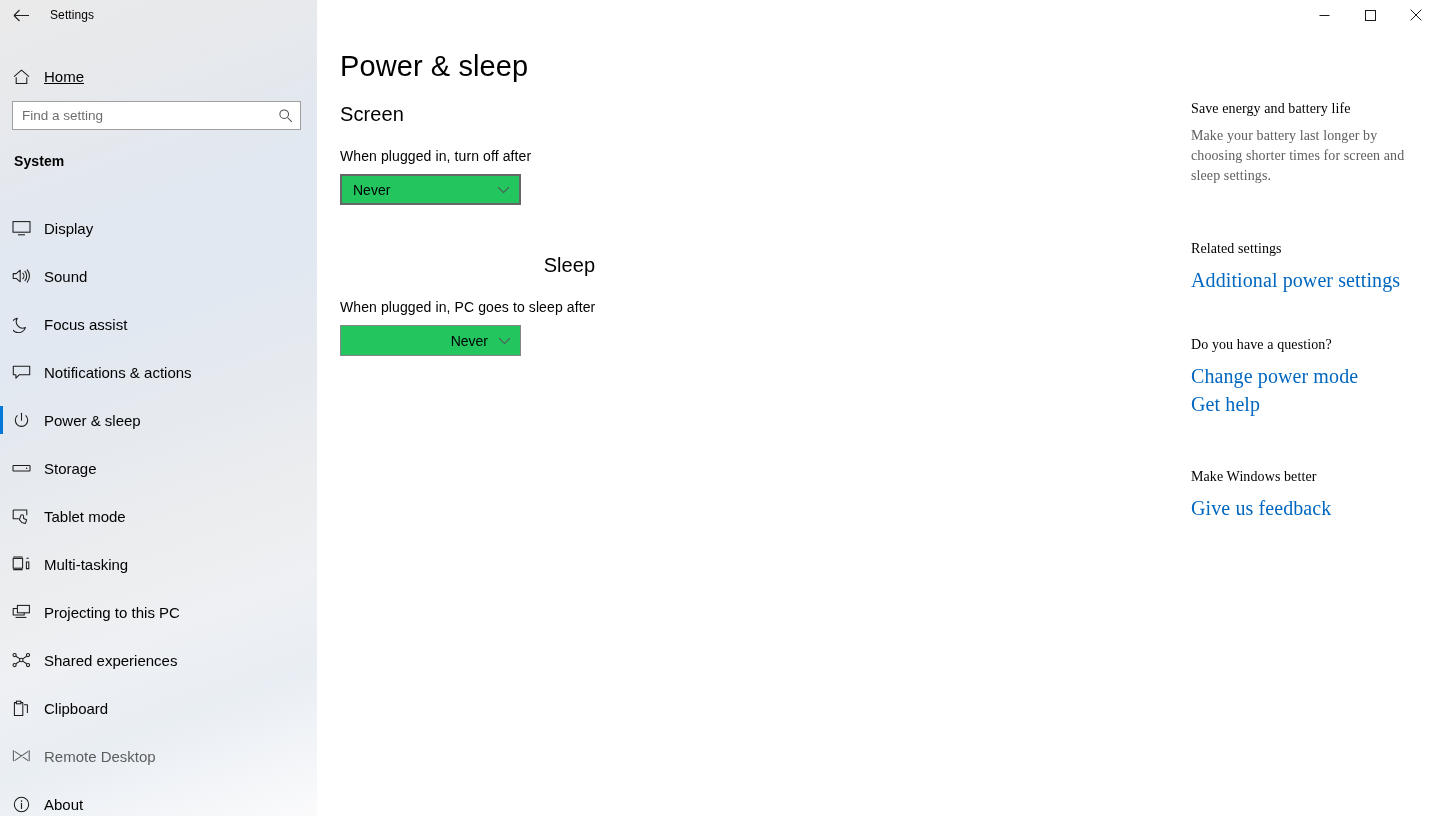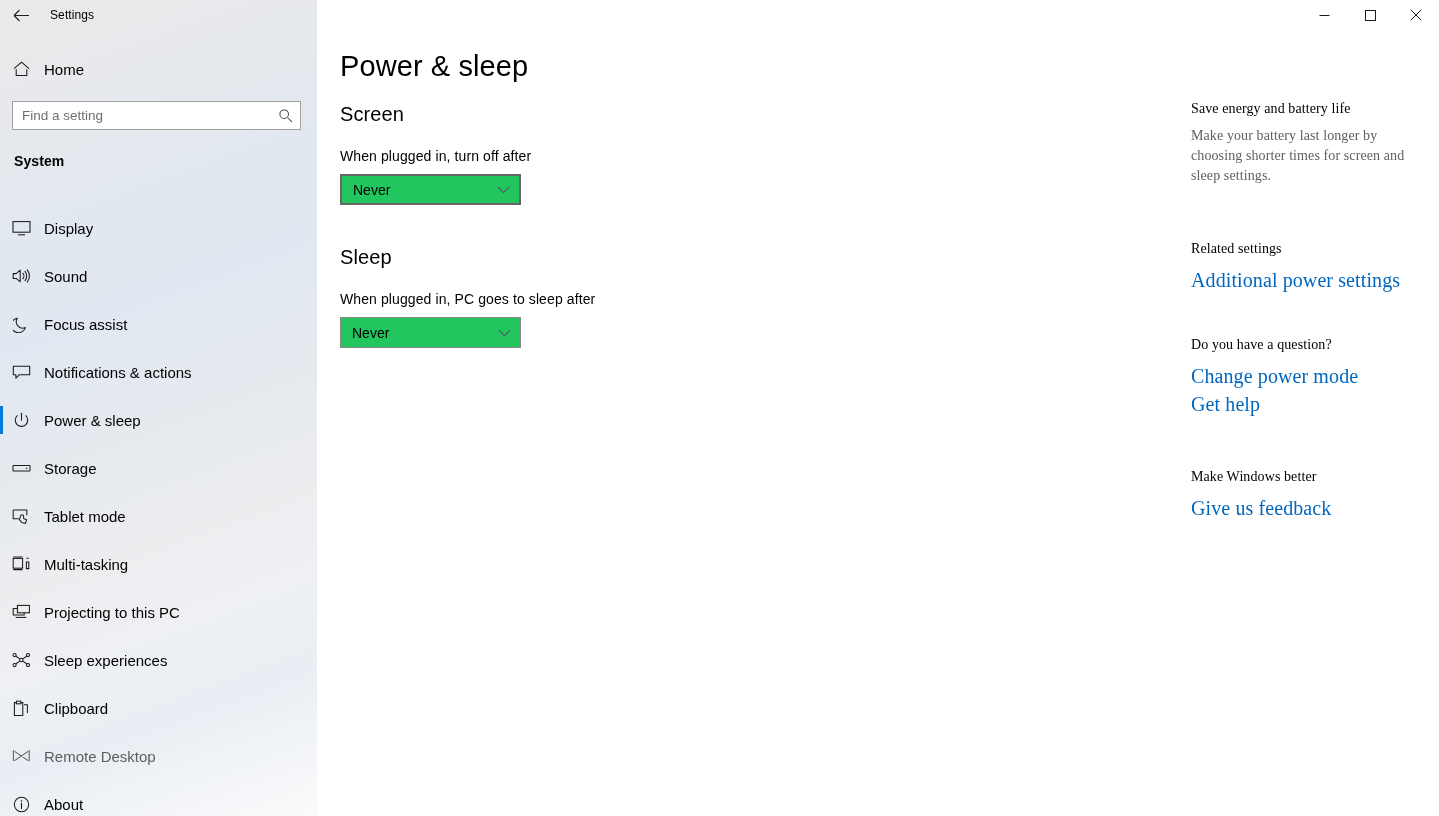--- a/index.html
+++ b/index.html
@@ -68,22 +68,23 @@
     margin-left: 8px;
   }
 
   
   .home-row {
     position: absolute;
     left: 0; top: 53px;
     width: 317px;
     height: 32px;
     display: flex;
-    align-items: center;
-    cursor: default;
+    align-items: flex-end;
+    cursor: default;
+    text-decoration: underline;
   }
   .home-row .nav-ico {
     width: 42px;
     display: flex;
     justify-content: center;
     align-items: center;
   }
   .home-row .nav-txt {
     font-size: 15px;
     color: #000;
@@ -195,21 +196,21 @@
   }
   .page-title {
     position: absolute;
     left: 0; top: 50px;
     font-size: 29px;
     font-weight: normal;
     color: #000;
     letter-spacing: .1px;
   }
   .sec-screen { position: absolute; left: 0; top: 103px; }
-  .sec-sleep  { position: absolute; left: 0; top: 246px; }
+  .sec-sleep  { position: absolute; left: 0; top: 254px; text-align: right; }
 
   .sec-head {
     font-size: 20px;
     font-weight: normal;
     color: #000;
     margin-bottom: 22px;
     letter-spacing: .1px;
   }
   .field-label {
     font-size: 14px;
@@ -421,21 +422,21 @@
         <span class="nav-ico">
           <svg width="19" height="16" viewBox="0 0 19 16" fill="none">
             <circle cx="2.6" cy="3" r="1.6" stroke="#1b1b1b" stroke-width="1.05"></circle>
             <circle cx="16" cy="3" r="1.6" stroke="#1b1b1b" stroke-width="1.05"></circle>
             <circle cx="2.6" cy="13" r="1.6" stroke="#1b1b1b" stroke-width="1.05"></circle>
             <circle cx="16" cy="13" r="1.6" stroke="#1b1b1b" stroke-width="1.05"></circle>
             <circle cx="9.3" cy="8" r="1.7" stroke="#1b1b1b" stroke-width="1.05"></circle>
             <path d="M3.9 4.3l4 2.6M14.7 4.3l-4 2.6M3.9 11.7l4-2.6M14.7 11.7l-4-2.6" stroke="#1b1b1b" stroke-width="1.05"></path>
           </svg>
         </span>
-        <span class="nav-txt">Sleep experiences</span>
+        <span class="nav-txt">Shared experiences</span>
       </div>
 
       <div class="nav-item">
 
         <span class="nav-ico">
           <svg width="16" height="17" viewBox="0 0 16 17" fill="none">
             <path d="M3.2 2.6H1.4v12.8h8.4V2.6H8" stroke="#1b1b1b" stroke-width="1.05" stroke-linejoin="round"></path>
             <rect x="3.4" y="1.2" width="4.4" height="2.6" stroke="#1b1b1b" stroke-width="1.05"></rect>
             <path d="M11 4.8h3.4v8.2" stroke="#1b1b1b" stroke-width="1.05" stroke-linejoin="round"></path>
           </svg>

